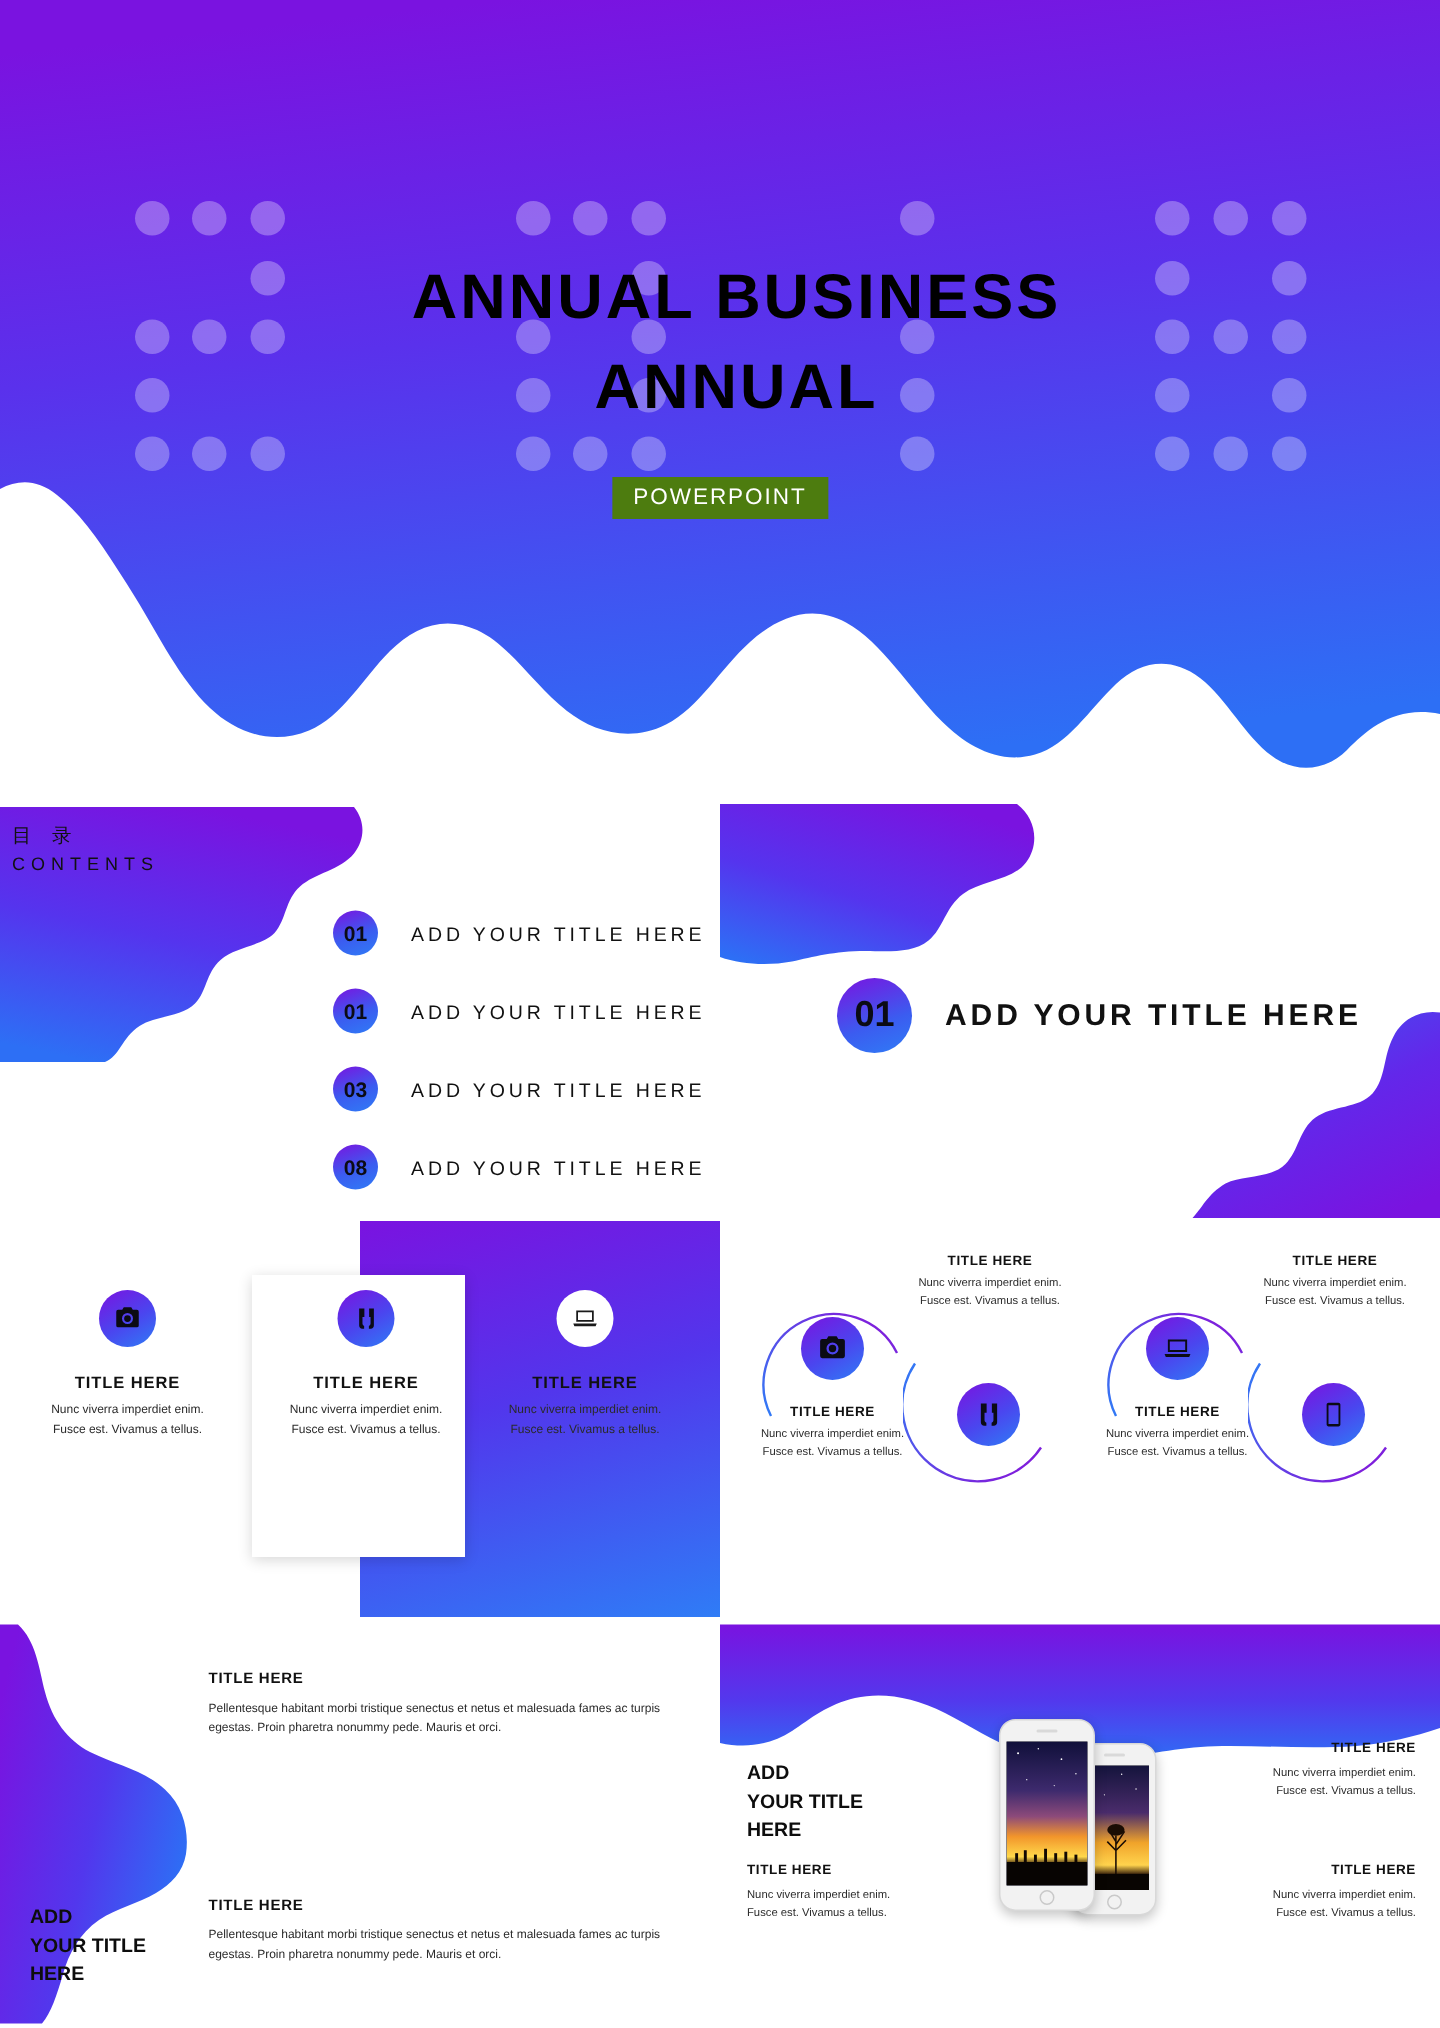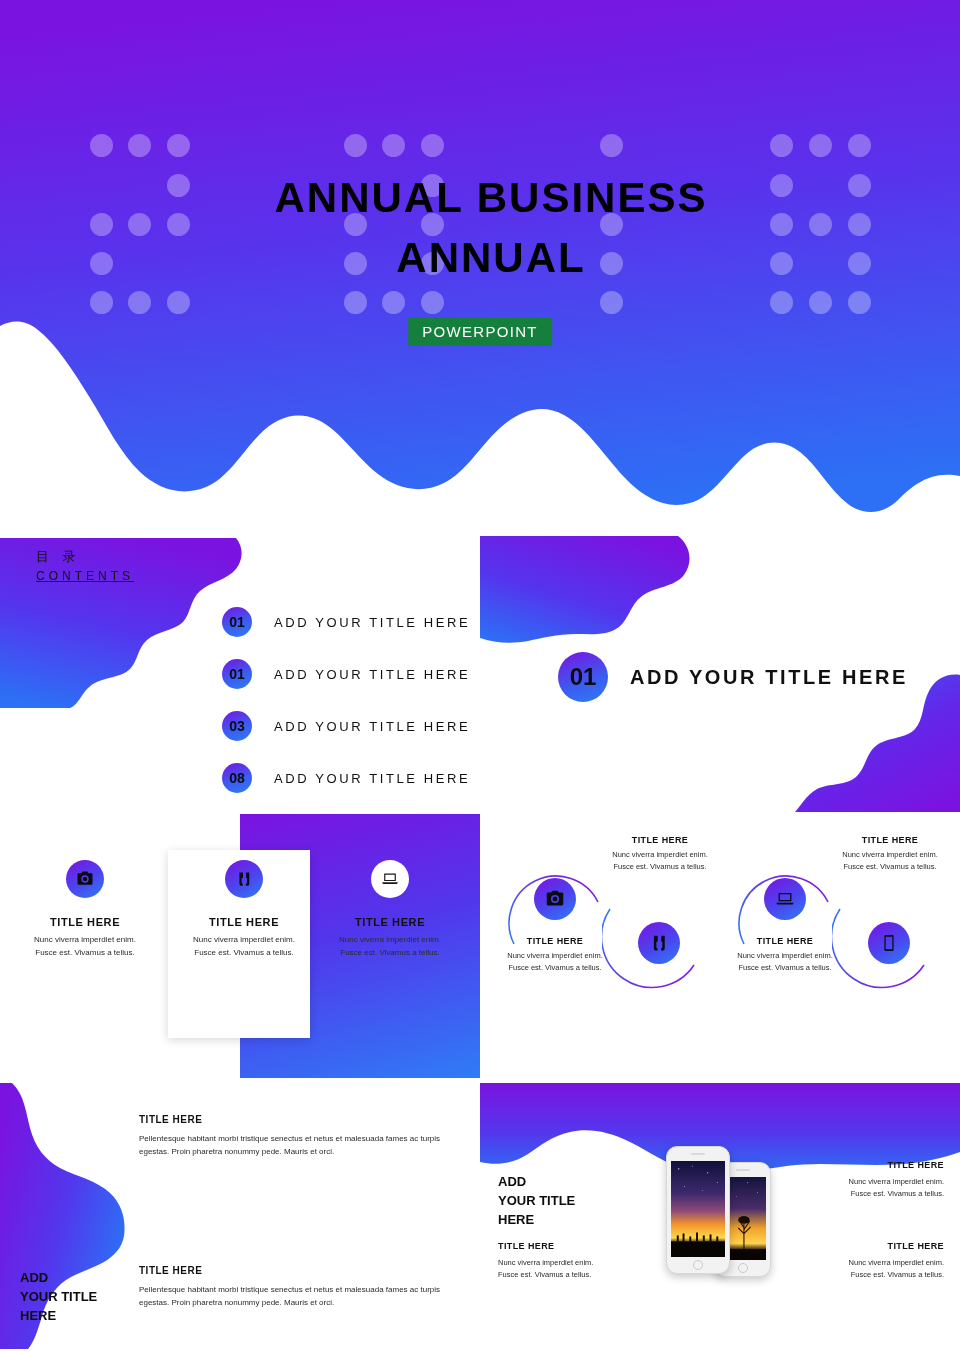--- a/index.html
+++ b/index.html
@@ -27,31 +27,31 @@
 
   .title-text {
     position: absolute; left: 0; right: 0; top: 168px;
     text-align: center; color: #000;
     font-weight: 700; font-size: 42px; letter-spacing: 2px;
     line-height: 1.42;
     padding-left: 22px;
   }
   .pp-badge {
     position: absolute; left: 50%; transform: translateX(-50%);
-    top: 318px; background: #15803d; color: #fff;
+    top: 318px; background: #4d7c0f; color: #fff;
     font-size: 15px; letter-spacing: 1.3px; padding: 5px 14px 6px;
   }
 
   
   #slide-contents { left: 0; top: 530; width: 480px; height: 282px; }
   .contents-blob { position: absolute; left: 0; top: 0; width: 260px; height: 190px; }
   .contents-blob svg { display: block; }
-  .contents-head { position: absolute; left: 36px; top: 18px; z-index: 3; }
+  .contents-head { position: absolute; left: 8px; top: 18px; z-index: 3; }
   .contents-cn { font-size: 13px; letter-spacing: 5px; color: #111; font-weight: 400; }
-  .contents-en { font-size: 12px; letter-spacing: 4px; color: #111; margin-top: 3px; text-decoration: underline; }
+  .contents-en { font-size: 12px; letter-spacing: 4px; color: #111; margin-top: 3px; }
 
   .toc-list { position: absolute; left: 222px; top: 66px; }
   .toc-row { display: flex; align-items: center; height: 52px; }
   .num-circle {
     width: 30px; height: 30px; border-radius: 50%;
     background: linear-gradient(160deg,#7a13e0 0%,#3b5cf0 55%,#2f7cf6 100%);
     display: flex; align-items: center; justify-content: center;
     color: #0b0b14; font-weight: 700; font-size: 14px; flex: 0 0 auto;
   }
   .toc-label {

